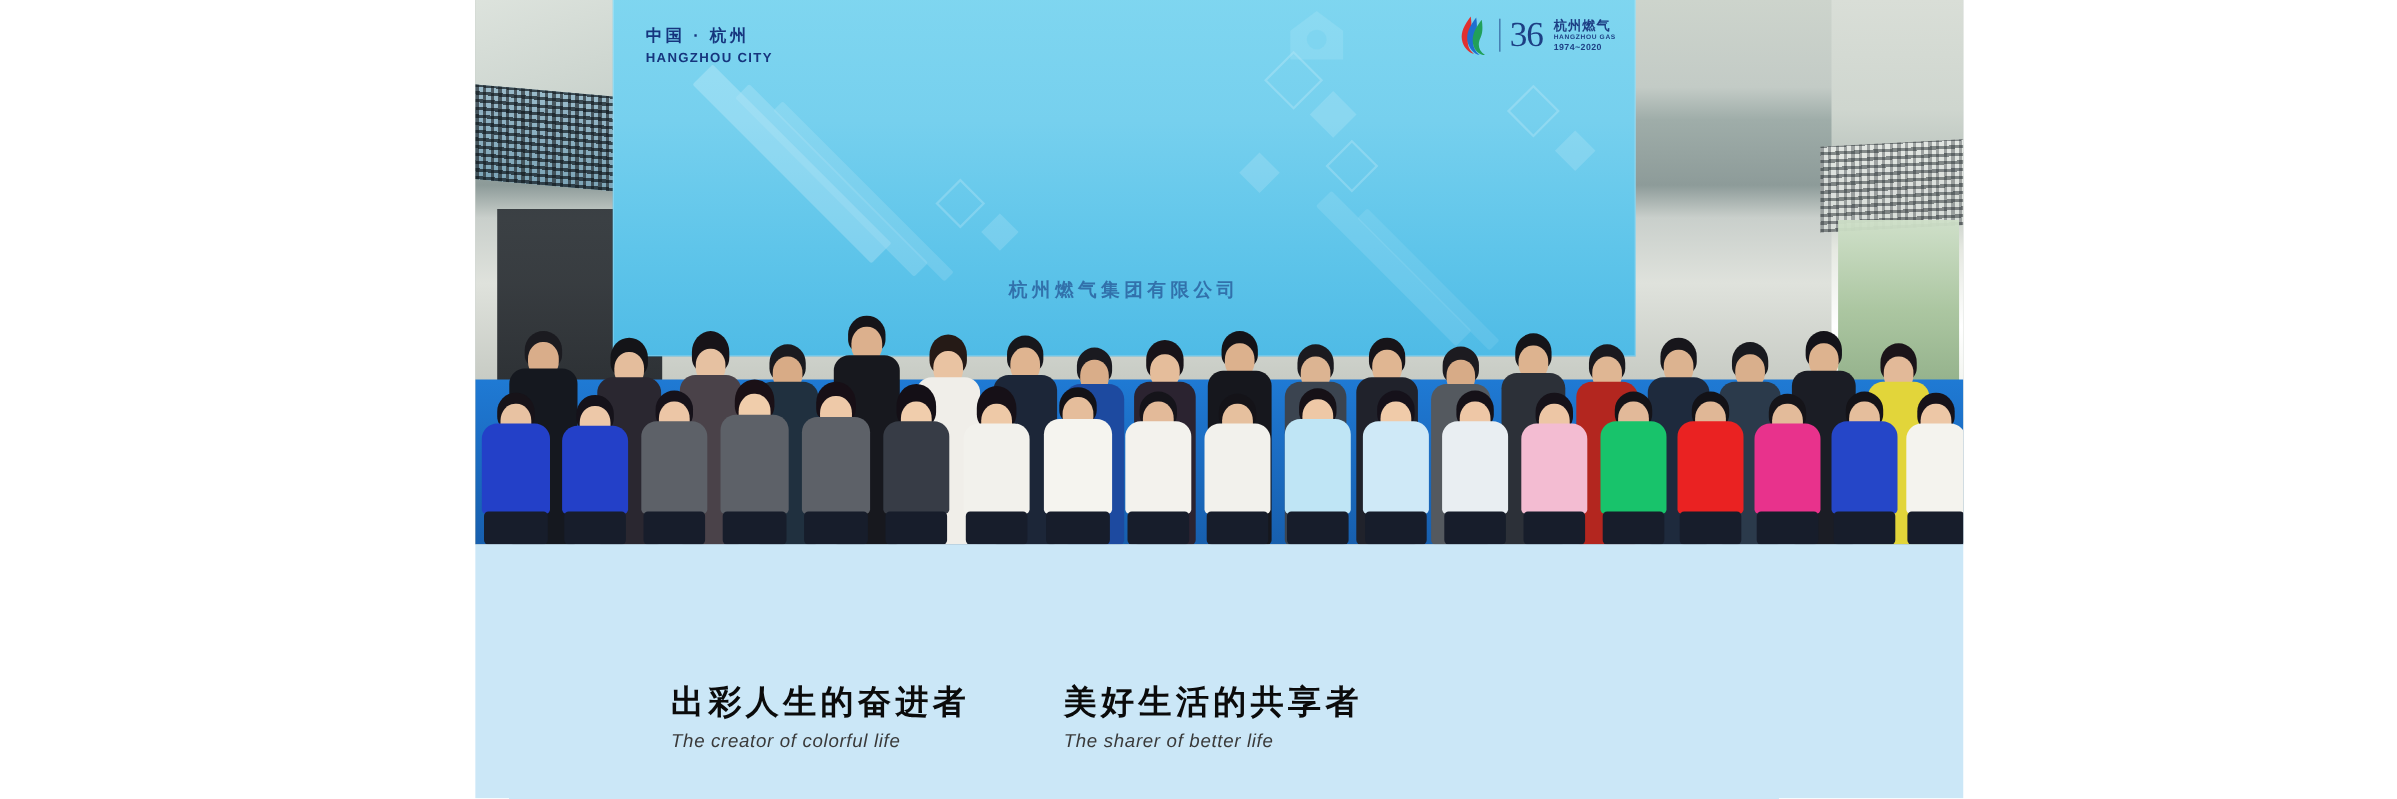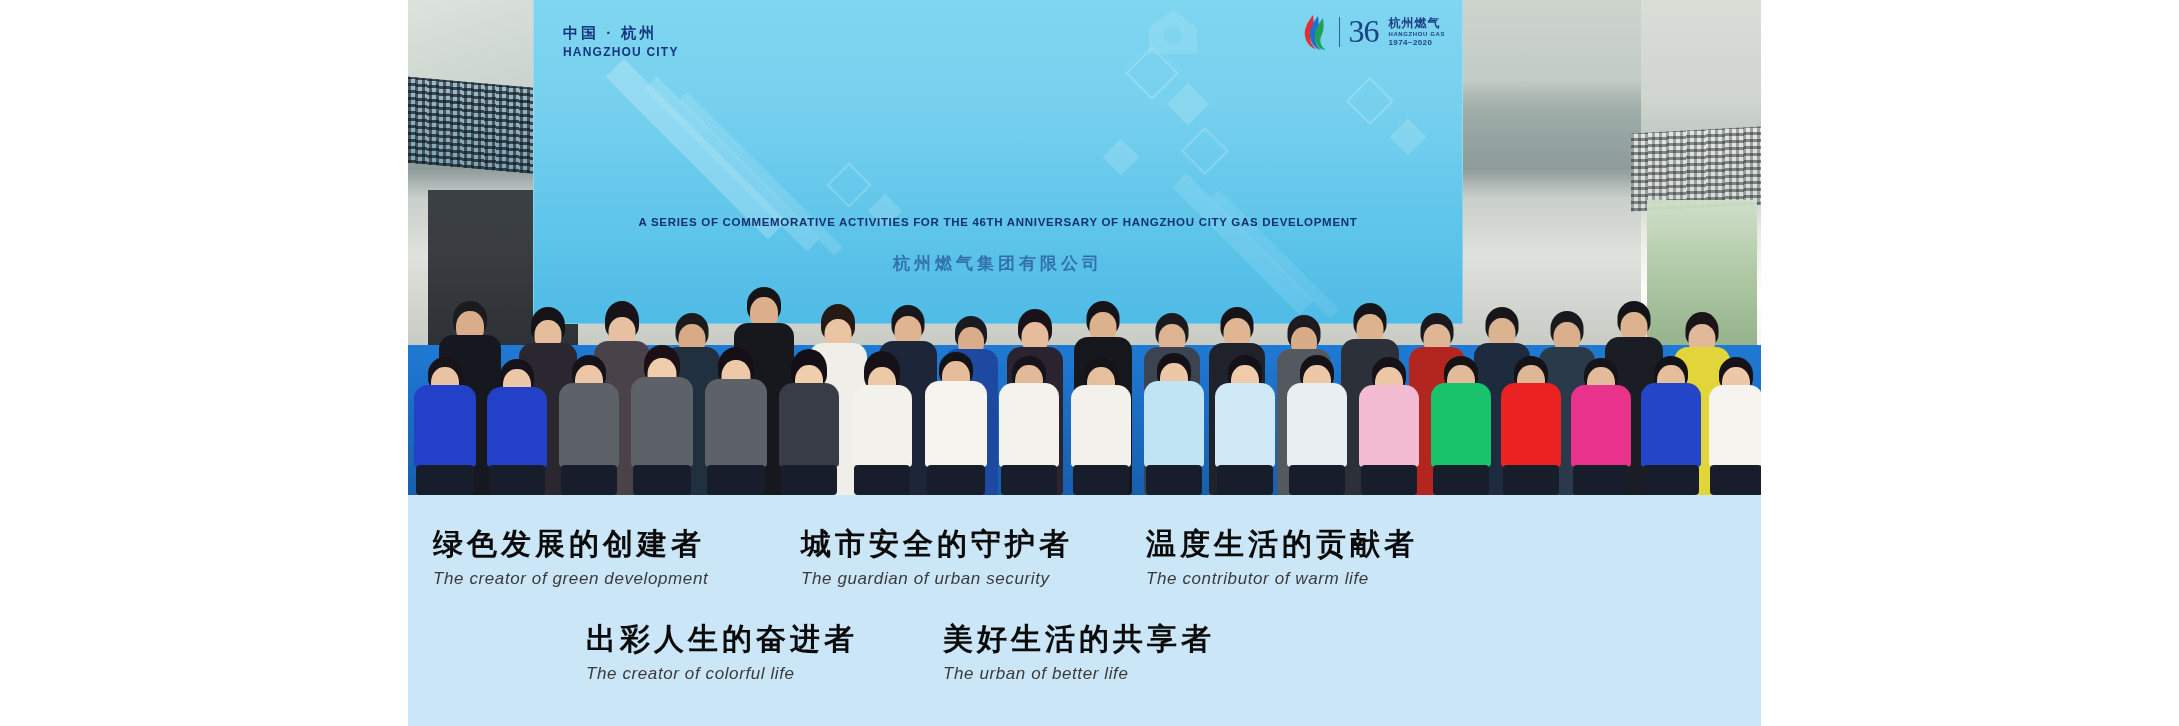--- a/index.html
+++ b/index.html
@@ -1,21 +1,21 @@
 <!DOCTYPE html>
 <html><head>
 <meta charset="utf-8">
 <style>
   html,body{margin:0;padding:0;background:#ffffff;}
   body{width:2179px;height:726px;font-family:"Liberation Sans","DejaVu Sans",sans-serif;overflow:hidden;}
 
   .page{position:relative;width:2179px;height:726px;background:#ffffff;}
 
   
-  .content{position:absolute;left:408px;top:0;width:1353px;height:726px;overflow:hidden;}
+  .content{position:absolute;left:432px;top:0;width:1353px;height:726px;overflow:hidden;}
 
   
   .photo{position:absolute;left:0;top:0;width:1353px;height:495px;overflow:hidden;
          background:#b9c3bd;}
 
   
   .venue{position:absolute;inset:0;
     background:
       linear-gradient(180deg,#cdd4cc 0%,#c3cbc6 16%,#9fada9 22%,#8d9b99 34%,#c9cfcb 40%,#dfe2dc 52%,#c7cbc4 70%,#aab2a9 100%);}
   .venue-right{position:absolute;right:0;top:0;width:120px;height:495px;
@@ -158,21 +158,20 @@
           </svg>
           <div class="bm-div"></div>
           <div class="bm-46">36</div>
           <div class="bm-txt">
             <div class="t1">杭州燃气</div>
             <div class="t2">HANGZHOU GAS</div>
             <div class="t3">1974~2020</div>
           </div>
         </div>
 
-        <div class="subhead">A SERIES OF COMMEMORATIVE ACTIVITIES FOR THE 46TH ANNIVERSARY OF HANGZHOU CITY GAS DEVELOPMENT</div>
         <div class="scr-small">杭州燃气集团有限公司</div>
       </div>
 
       <div class="stage"></div>
 
       <div class="crowd">
 
         <div class="p" style="left:30px;height:215px;width:64px;">
           <div class="hair" style="bottom:160px;width:34px;height:34px;background:#1b1b20;"></div>
           <div class="head" style="bottom:152px;width:28px;height:32px;background:#d9ad8a;"></div>
@@ -381,41 +380,27 @@
           <div class="hair" style="bottom:104px;width:34px;height:34px;background:#161219;"></div>
           <div class="head" style="bottom:96px;width:28px;height:32px;background:#edc7a6;"></div>
           <div class="body" style="bottom:28px;width:54px;height:82px;background:#f4f3ee;"></div>
           <div class="legs" style="bottom:0;width:52px;height:30px;"></div>
         </div>
       </div>
     </div>
 
     <div class="panel">
 
-      <div class="slogan-row row1">
-        <div class="slogan s1">
-          <div class="cn">绿色发展的创建者</div>
-          <div class="en">The creator of green development</div>
-        </div>
-        <div class="slogan s2">
-          <div class="cn">城市安全的守护者</div>
-          <div class="en">The guardian of urban security</div>
-        </div>
-        <div class="slogan s3">
-          <div class="cn">温度生活的贡献者</div>
-          <div class="en">The contributor of warm life</div>
-        </div>
-      </div>
 
       <div class="slogan-row row2">
         <div class="slogan s4">
           <div class="cn">出彩人生的奋进者</div>
           <div class="en">The creator of colorful life</div>
         </div>
         <div class="slogan s5">
           <div class="cn">美好生活的共享者</div>
-          <div class="en">The urban of better life</div>
+          <div class="en">The sharer of better life</div>
         </div>
       </div>
 
     </div>
   </div>
 </div>
 
 </body></html>

